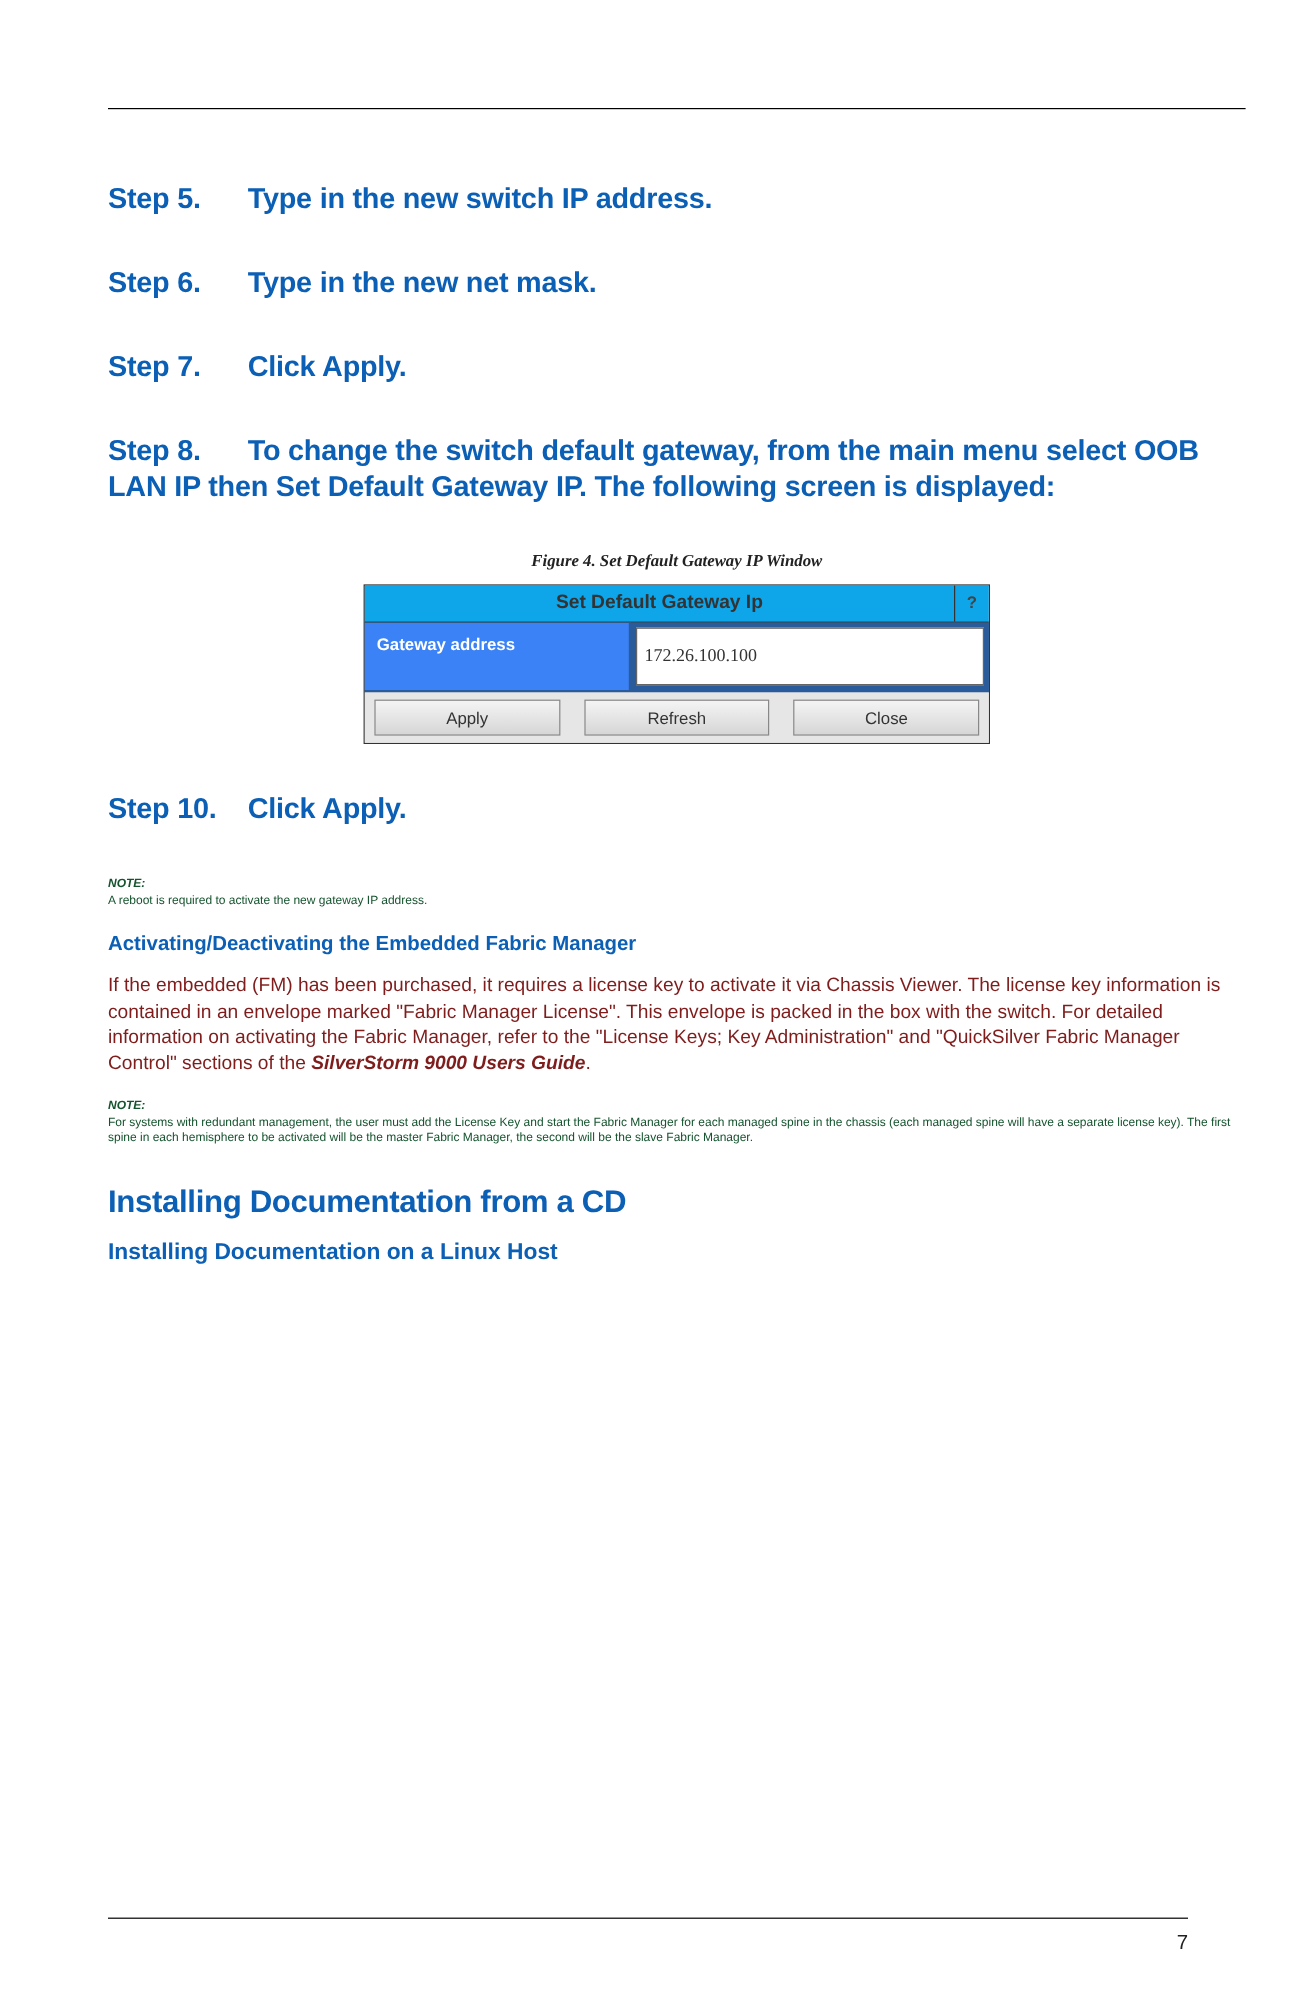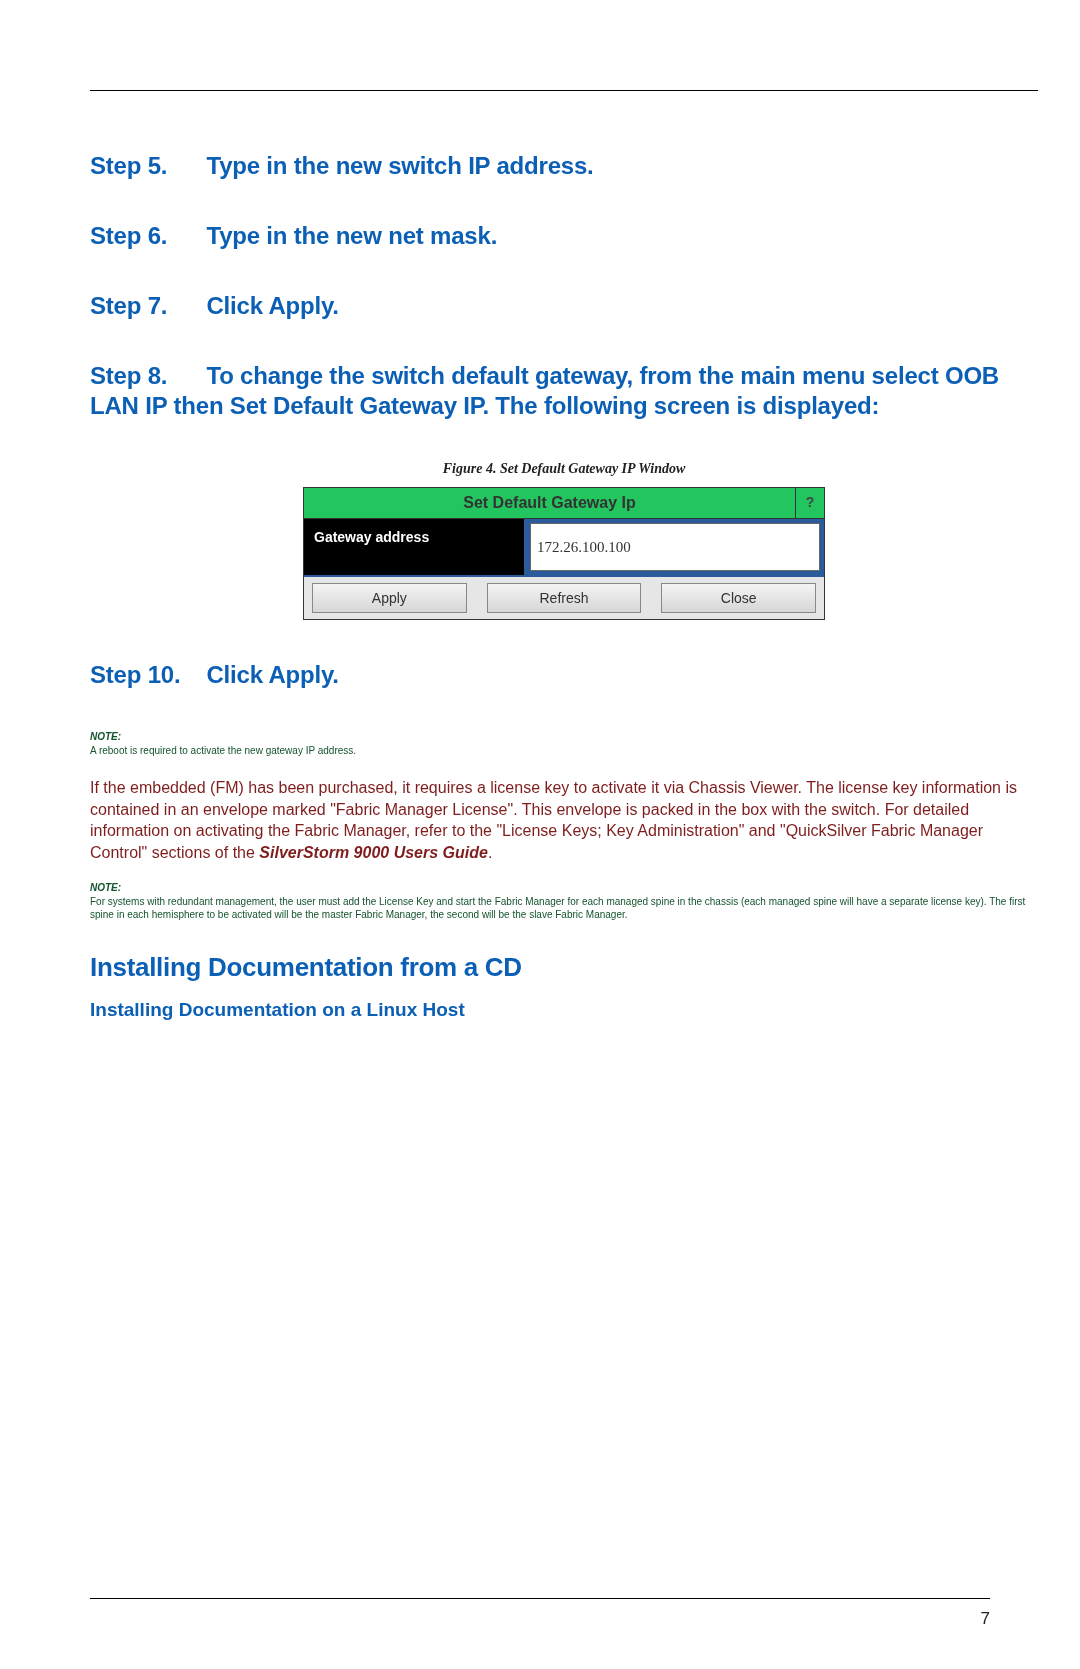--- a/index.html
+++ b/index.html
@@ -49,21 +49,21 @@
   }
   .dialog {
     width: 520px;
     border: 1px solid #333;
     background: #e6e6e6;
     font-family: Verdana, Arial, sans-serif;
   }
   .dialog-titlebar {
     display: flex;
     border-bottom: 1px solid #333;
-    background: #22c55e;
+    background: #0ea5e9;
   }
   .dialog-title {
     flex: 1;
     text-align: center;
     font-weight: bold;
     font-size: 16px;
     color: #333;
     padding: 6px 0;
   }
   .dialog-help {
@@ -75,21 +75,21 @@
     padding: 6px 0;
     font-size: 14px;
   }
   .dialog-row {
     display: flex;
     border-bottom: 2px solid #2a5b9a;
     background: #2a5b9a;
   }
   .dialog-label-cell {
     width: 200px;
-    background: #000000;
+    background: #3b82f6;
     color: #fff;
     font-weight: bold;
     font-size: 14px;
     padding: 10px 10px;
     border-right: 2px solid #2a5b9a;
   }
   .dialog-input-cell {
     flex: 1;
     background: #2a5b9a;
     padding: 4px 4px;
@@ -232,20 +232,21 @@
   <div class="step">
     <span class="step-label">Step 10.</span>
     <span>Click Apply.</span>
   </div>
 
   <div class="note-row">
     <div class="note-label">NOTE:</div>
     <div class="note-body">A reboot is required to activate the new gateway IP address.</div>
   </div>
 
+  <div class="sub-heading-blue-small">Activating/Deactivating the Embedded Fabric Manager</div>
 
   <div class="body-text">
     <span>If the embedded (FM) has been purchased, it requires a license key to activate it via Chassis Viewer. The license key information is contained in an envelope marked "Fabric Manager License". This envelope is packed in the box with the switch. For detailed information on activating the Fabric Manager, refer to the "License Keys; Key Administration" and "QuickSilver Fabric Manager Control" sections of the </span><span class="ital-bold">SilverStorm 9000 Users Guide</span><span>.</span>
   </div>
 
   <div class="note-row">
     <div class="note-label">NOTE:</div>
     <div class="note-body">For systems with redundant management, the user must add the License Key and start the Fabric Manager for each managed spine in the chassis (each managed spine will have a separate license key). The first spine in each hemisphere to be activated will be the master Fabric Manager, the second will be the slave Fabric Manager.</div>
   </div>
 

